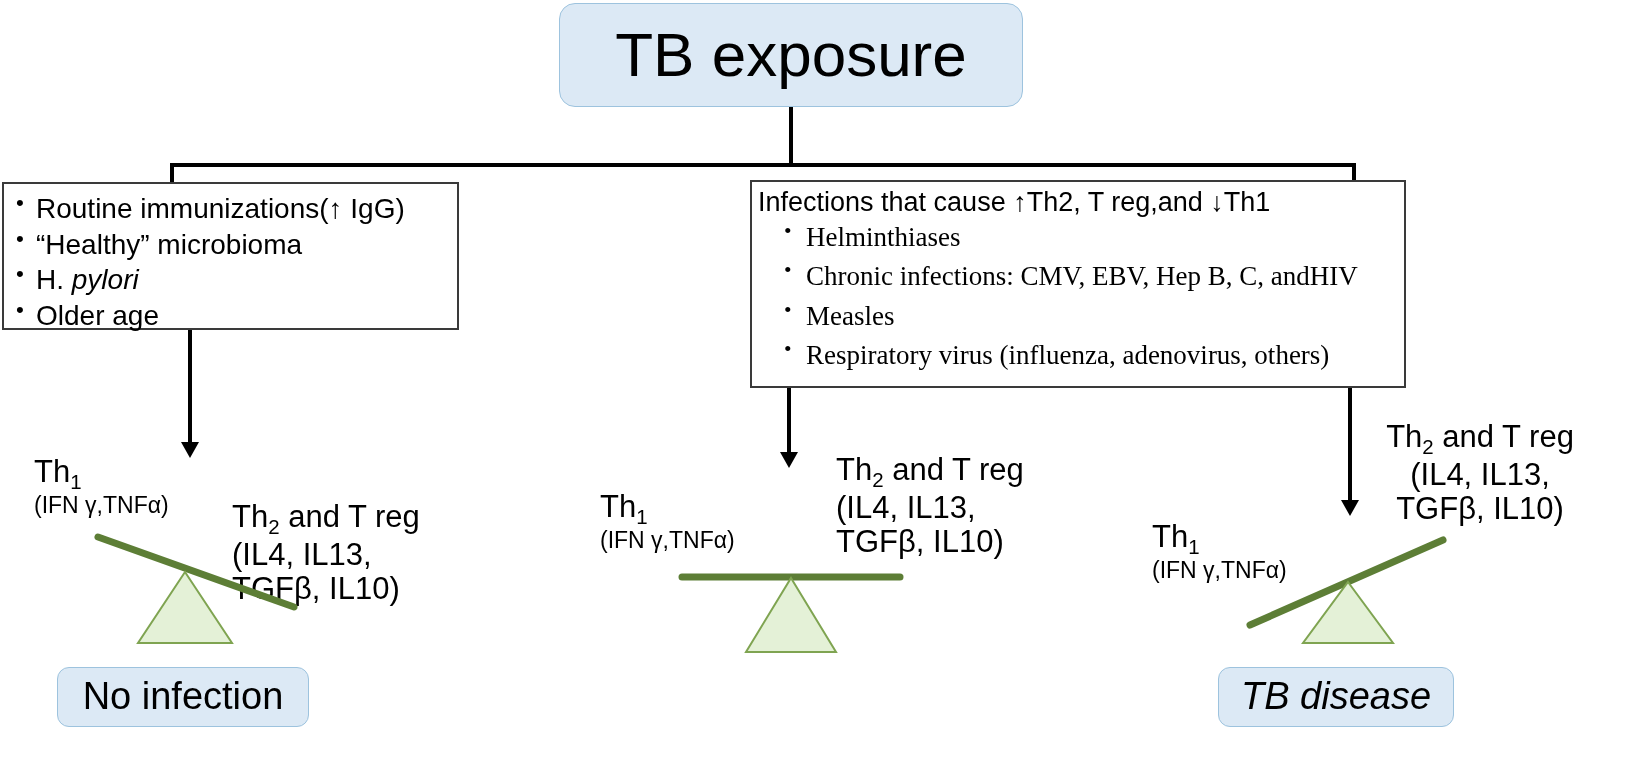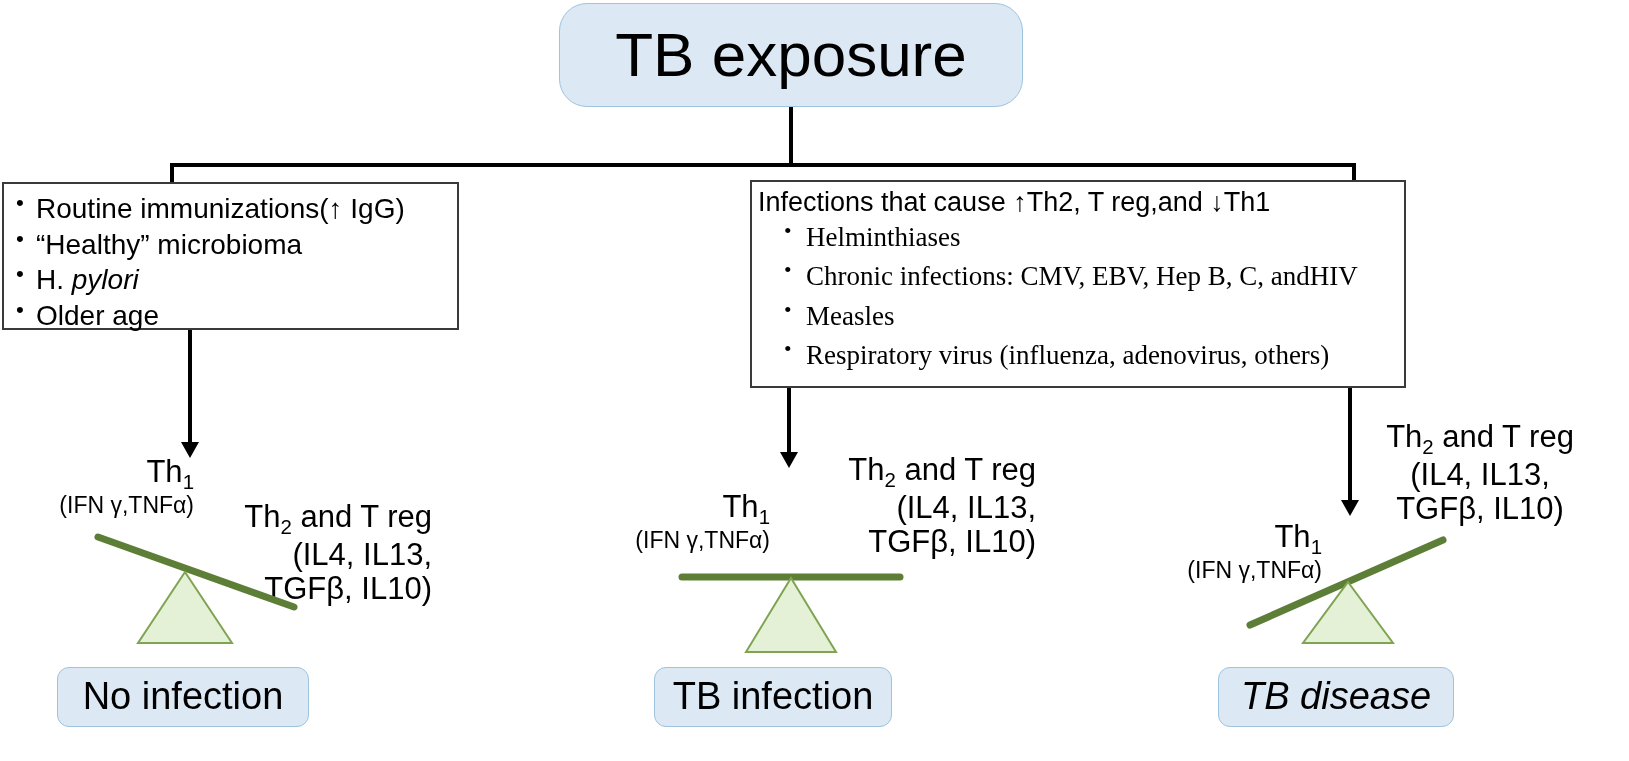--- a/index.html
+++ b/index.html
@@ -27,21 +27,21 @@
     border-radius: 12px;
     box-sizing: border-box;
     display: flex;
     align-items: center;
     justify-content: center;
     text-align: center;
     line-height: 1.05;
   }
   #box-tb-exposure {
     left: 559px; top: 3px; width: 464px; height: 104px;
-    border-radius: 28px;
+    border-radius: 16px;
     font-size: 62px;
   }
   .outcome-box {
     height: 60px;
     font-size: 38px;
   }
   #box-no-infection  { left: 57px;  top: 667px; width: 252px; }
   #box-tb-infection  { left: 654px; top: 667px; width: 238px; }
   #box-tb-disease    { left: 1218px;top: 667px; width: 236px; font-style: italic; }
 
@@ -111,21 +111,21 @@
     bottom: 0;
     width: 0; height: 0;
     border-left: 9px solid transparent;
     border-right: 9px solid transparent;
     border-top: 16px solid #000;
   }
 
   
   .lbl {
     position: absolute;
-    text-align: right;
+    text-align: left;
     line-height: 1.08;
     white-space: nowrap;
   }
   .lbl .big  { font-size: 31px; }
   .lbl .small{ font-size: 23px; }
   sub { font-size: 0.66em; }
 </style>
 </head>
 <body>
 
@@ -199,23 +199,20 @@
     <div class="big"><span>Th</span><sub>2</sub><span> and T reg</span></div>
     <div class="big">(IL4, IL13,</div>
     <div class="big">TGFβ, IL10)</div>
   </div>
 
   <svg class="abs" style="left:678px; top:570px;" width="230" height="90" viewBox="0 0 230 90">
     <line x1="4" y1="7" x2="222" y2="7" stroke="#5d7e36" stroke-width="7" stroke-linecap="round"></line>
     <polygon points="113,8 158,82 68,82" fill="#e4f1d7" stroke="#7fa451" stroke-width="2"></polygon>
   </svg>
 
-  <div class="abs rbox outcome-box" id="box-tb-infection">
-    <span>TB infection</span>
-  </div>
 
   <div class="abs lbl" style="left:1152px; top:520px; width:170px;">
     <div class="big"><span>Th</span><sub>1</sub></div>
     <div class="small">(IFN γ,TNFα)</div>
   </div>
   <div class="abs lbl" style="left:1380px; top:420px; width:200px; text-align:center;">
     <div class="big"><span>Th</span><sub>2</sub><span> and T reg</span></div>
     <div class="big">(IL4, IL13,</div>
     <div class="big">TGFβ, IL10)</div>
   </div>

